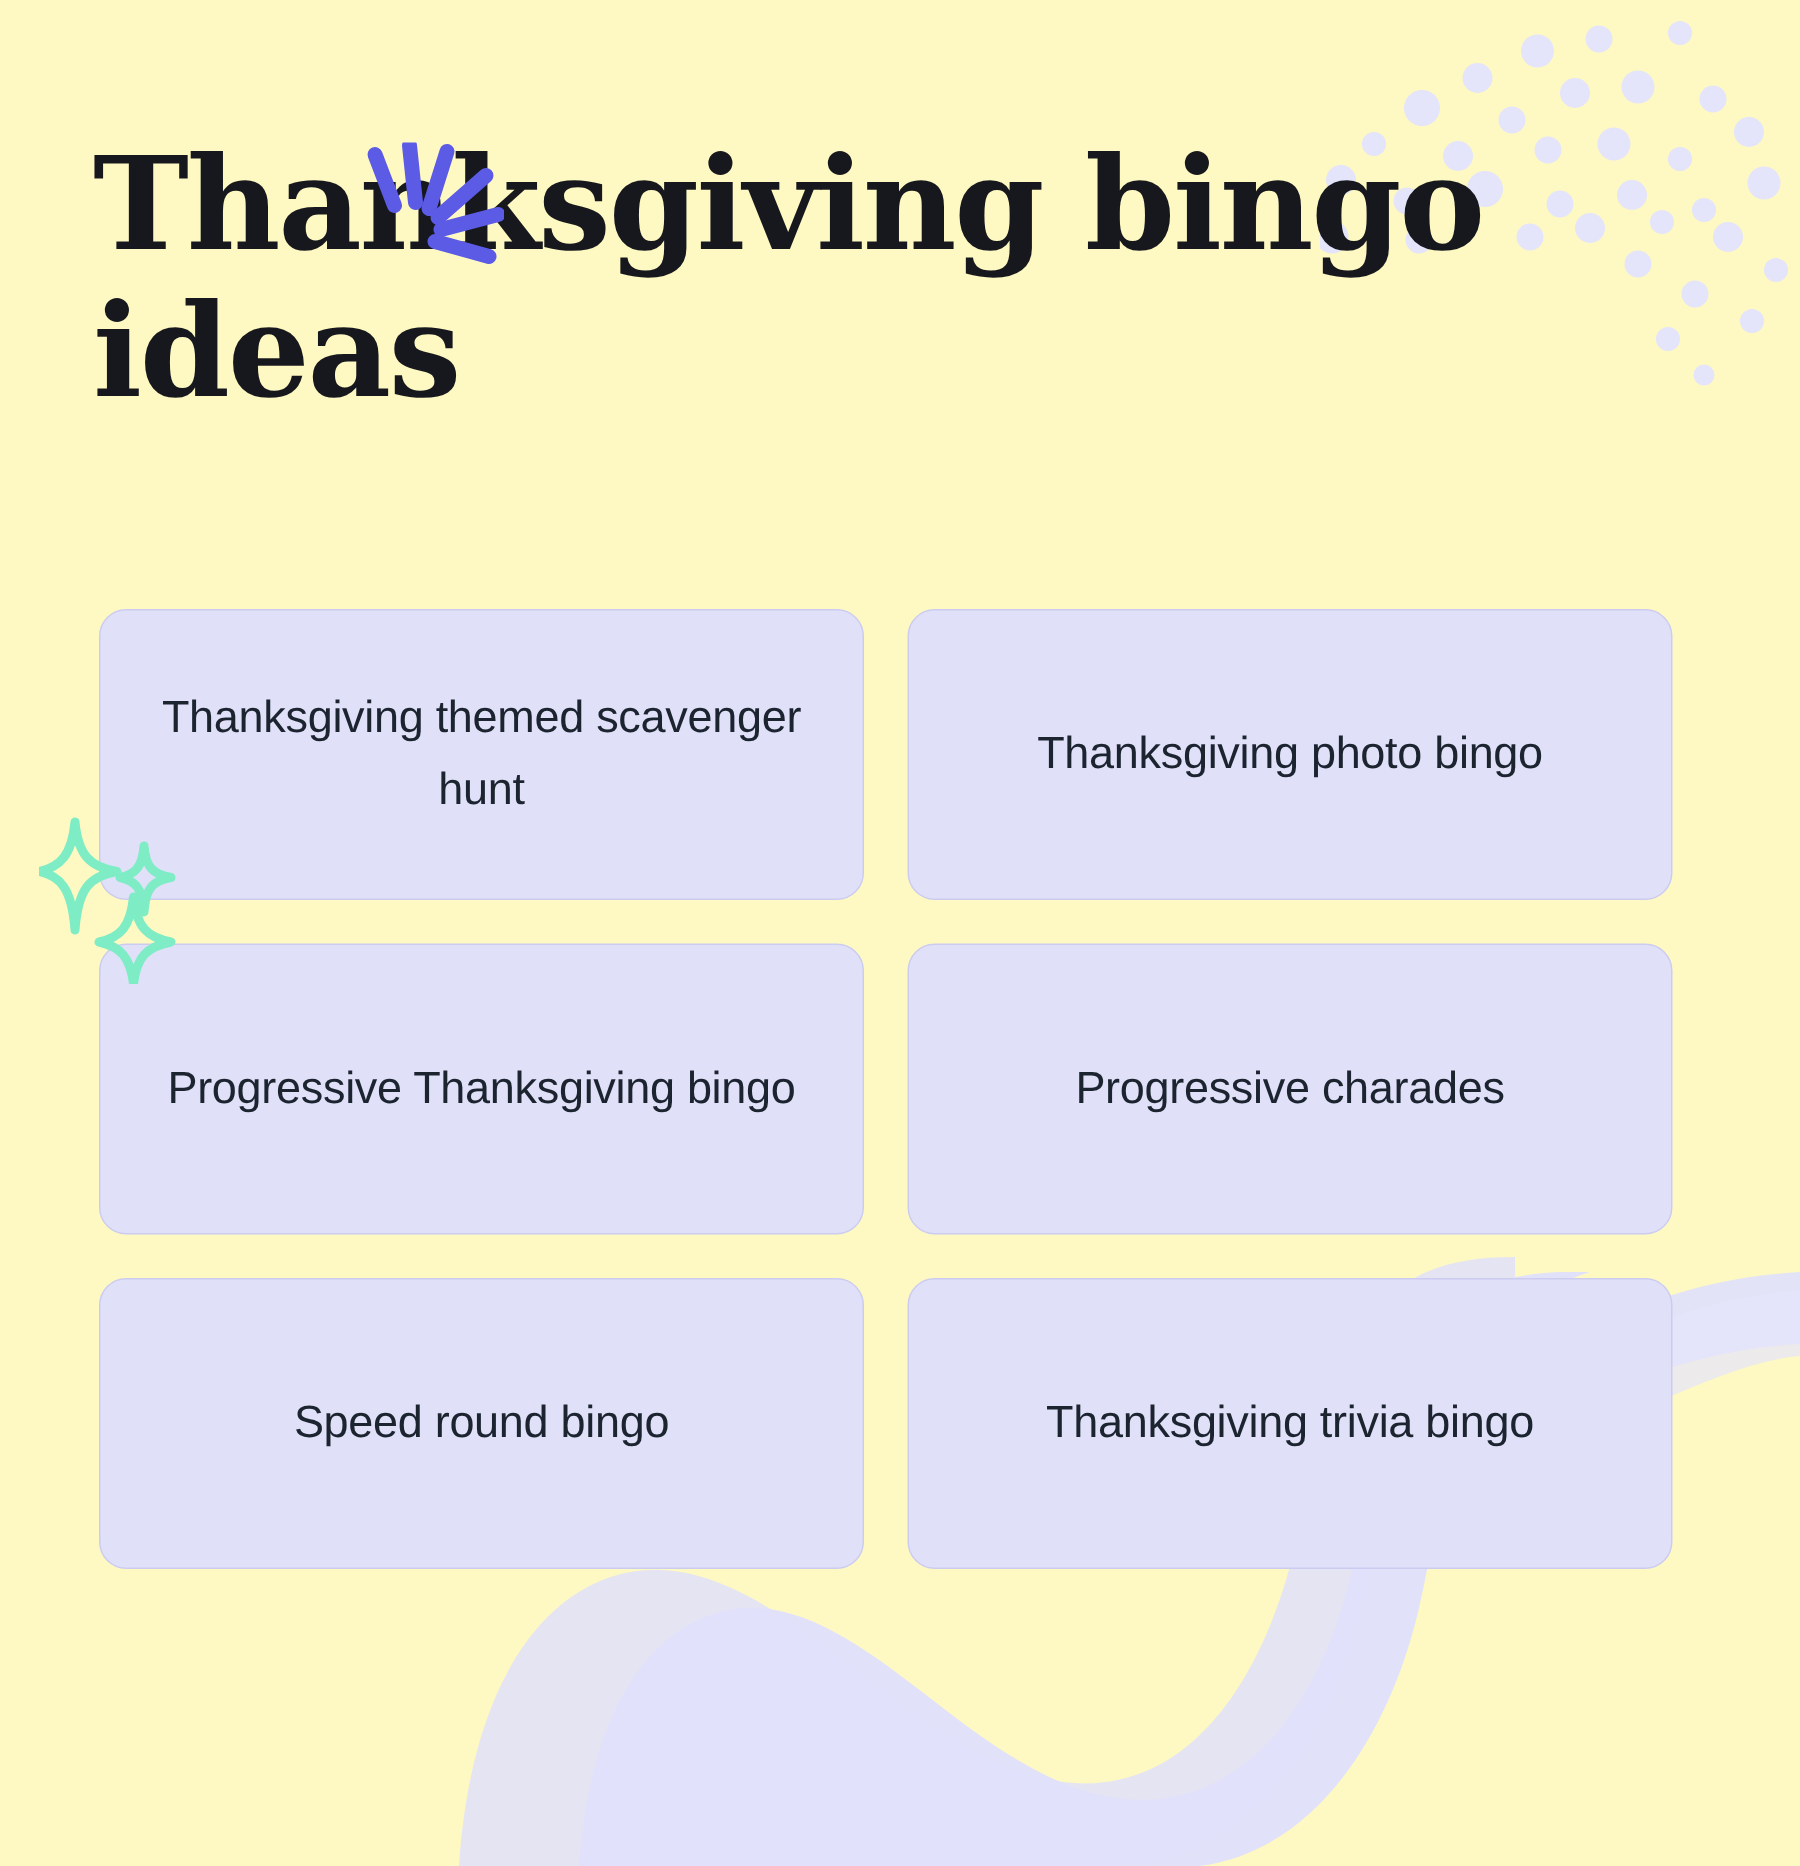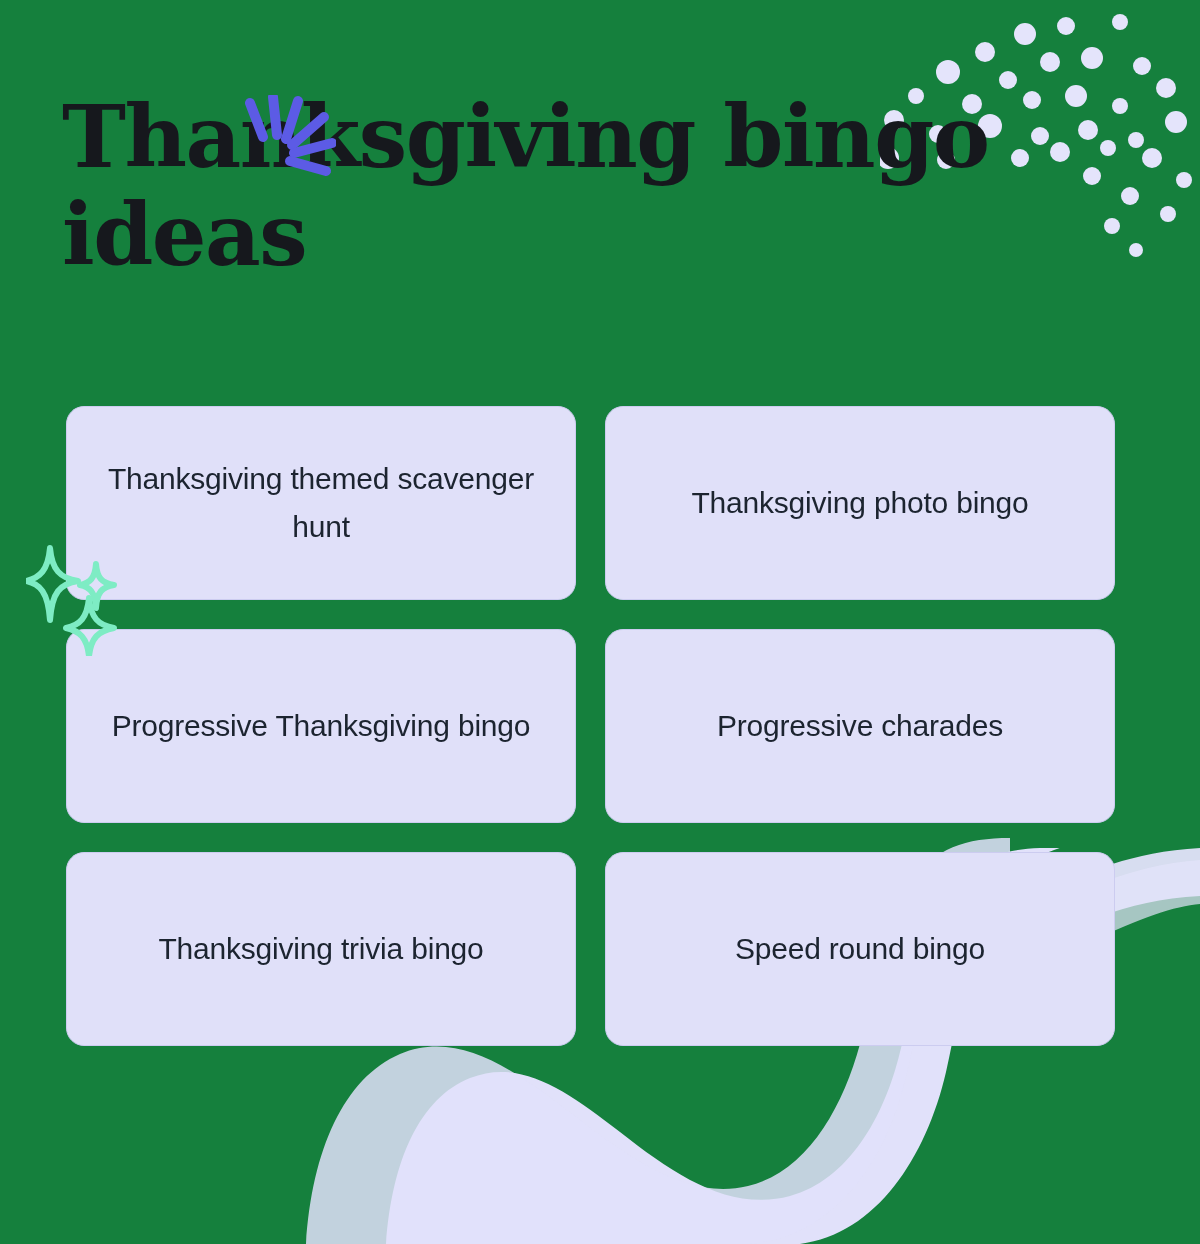--- a/index.html
+++ b/index.html
@@ -10,21 +10,21 @@
     width: 1200px;
     height: 1244px;
     background: #edf3fd;
     font-family: "Liberation Sans", sans-serif;
     overflow: hidden;
   }
   .canvas {
     position: relative;
     width: 1200px;
     height: 1244px;
-    background: #15803d;
+    background: #fef9c3;
     overflow: hidden;
   }
 
   
   .bg-decor {
     position: absolute;
     inset: 0;
     width: 1200px;
     height: 1244px;
     pointer-events: none;
@@ -209,20 +209,20 @@
     <div class="idea-card">
       <span class="idea-card-label">Thanksgiving photo bingo</span>
     </div>
     <div class="idea-card">
       <span class="idea-card-label">Progressive Thanksgiving bingo</span>
     </div>
     <div class="idea-card">
       <span class="idea-card-label">Progressive charades</span>
     </div>
     <div class="idea-card">
+      <span class="idea-card-label">Speed round bingo</span>
+    </div>
+    <div class="idea-card">
       <span class="idea-card-label">Thanksgiving trivia bingo</span>
     </div>
-    <div class="idea-card">
-      <span class="idea-card-label">Speed round bingo</span>
-    </div>
   </div>
 
 </div>
 
 </body></html>

